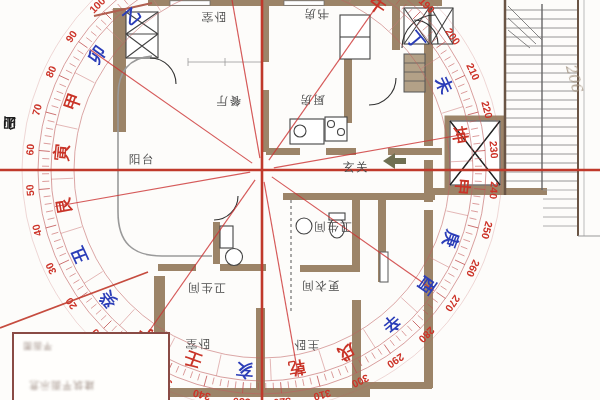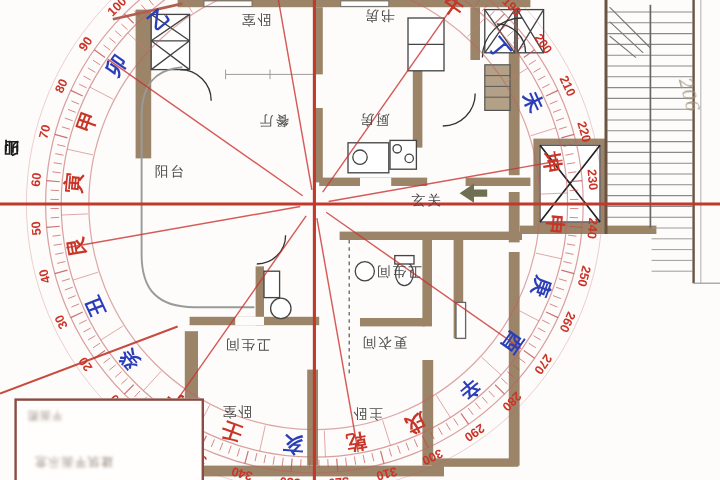--- a/index.html
+++ b/index.html
@@ -425,21 +425,21 @@
       <line x1="262" y1="0" x2="262" y2="400" stroke-width="2.6"></line>
       <line x1="0" y1="328" x2="148" y2="272" stroke-width="1.8" opacity="0.9"></line>
     </g>
   </svg>
 
   <div id="room-labels">
       <div class="room-label inv" style="left: 213px; top: 16px;">卧室</div>
       <div class="room-label inv" style="left: 316px; top: 13px;">书房</div>
       <div class="room-label inv" style="left: 228px; top: 100px;">餐厅</div>
       <div class="room-label inv" style="left: 312px; top: 99px;">厨房</div>
-      <div class="room-label" style="left: 142px; top: 143px;">阳台</div>
+      <div class="room-label" style="left: 142px; top: 159px;">阳台</div>
       <div class="room-label" style="left: 356px; top: 167px;">玄关</div>
       <div class="room-label inv" style="left: 332px; top: 226px;">卫生间</div>
       <div class="room-label inv" style="left: 206px; top: 287px;">卫生间</div>
       <div class="room-label inv" style="left: 320px; top: 285px;">更衣间</div>
       <div class="room-label inv" style="left: 197px; top: 343px;">卧室</div>
       <div class="room-label inv" style="left: 306px; top: 344px;">主卧</div>
     </div>
 
   <div id="axis-label">卯山</div>
 

